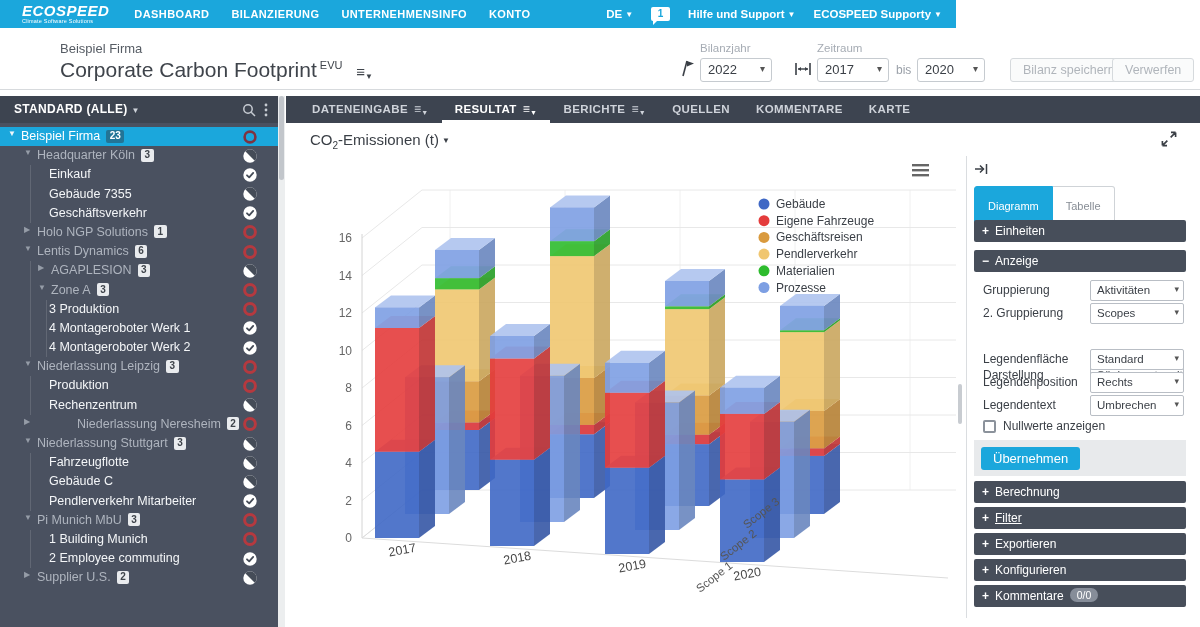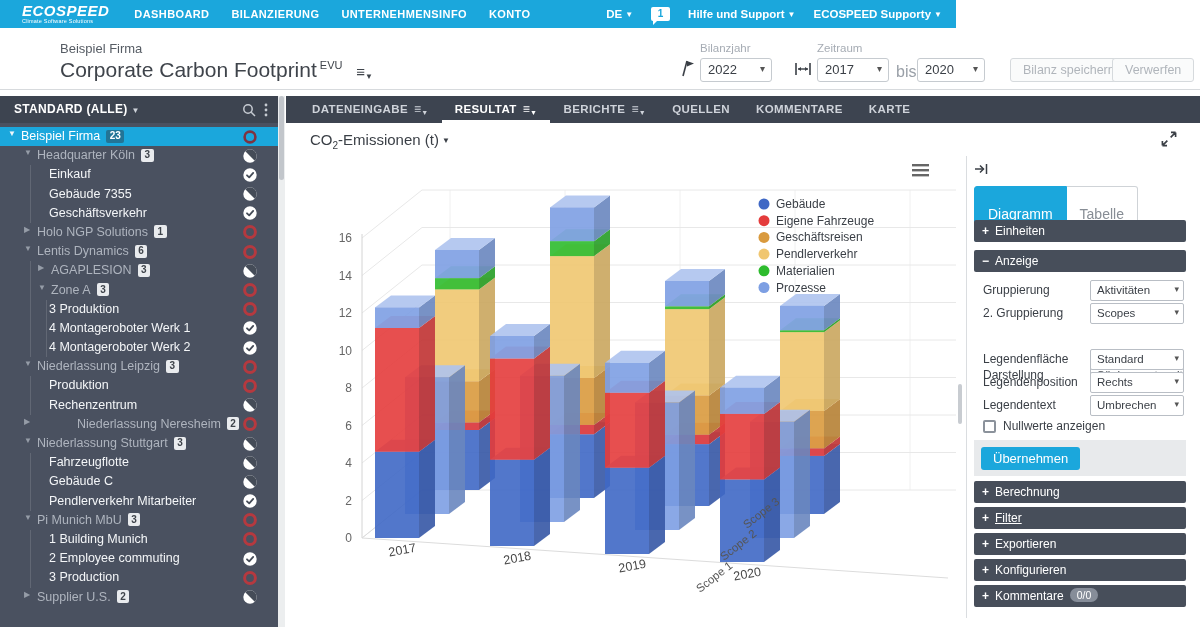--- a/index.html
+++ b/index.html
@@ -22,21 +22,21 @@
   
   .pagehead { position:absolute; left:0; top:28px; width:1200px; height:62px; background:#fff; border-bottom:1px solid #d7dadd; }
   .company { position:absolute; left:60px; top:13px; font-size:13px; color:#565c64; }
   .bigtitle { position:absolute; left:60px; top:30px; font-size:21px; color:#3f444b; }
   .bigtitle sup { font-size:11px; color:#3f444b; margin-left:3px; }
   .title-menu { display:inline-block; margin-left:8px; font-size:15px; color:#3f444b; cursor:pointer; }
   .title-menu .dn { font-size:8px; vertical-align:-2px; }
   .fieldlabel { position:absolute; font-size:11.5px; color:#a6acb4; }
   .hselect { position:absolute; height:24px; background:#fff; border:1px solid #c6cbd0; border-radius:3px; font-size:13px; color:#3a3f46; padding:3px 18px 0 7px; cursor:pointer; }
   .hselect::after { content:"▾"; position:absolute; right:6px; top:4px; font-size:10px; color:#555; }
-  .bislabel { position:absolute; font-size:16px; color:#9aa0a8; }
+  .bislabel { position:absolute; font-size:12px; color:#9aa0a8; }
   .hbtn { position:absolute; height:24px; border:1px solid #d6dadd; border-radius:3px; background:#fafbfb; color:#b0b5bb; font-size:12.5px; padding:0 12px; line-height:22px; text-align:center; cursor:default; }
   .hicon { position:absolute; width:18px; height:18px; }
 
   
   .sidebar { position:absolute; left:0; top:96px; width:278px; height:531px; background:#4A5160; overflow:hidden; }
   .sbhead { position:absolute; left:0; top:0; width:278px; height:27px; background:#3D4450; color:#fff; font-size:12px; font-weight:bold; letter-spacing:.3px; line-height:27px; padding-left:14px; }
   .sbhead .dn { font-size:8px; margin-left:4px; color:#cfd3da; }
   .sbicons { position:absolute; right:10px; top:0; height:27px; display:flex; align-items:center; gap:8px; }
   .scrolltrack { position:absolute; left:278px; top:96px; width:7px; height:531px; background:#eceeef; }
   .scrollthumb { position:absolute; left:279px; top:96px; width:5px; height:84px; background:#c2c6cb; border-radius:3px; cursor:pointer; }
@@ -65,21 +65,21 @@
   .chart-title { position:absolute; left:310px; top:131px; font-size:15px; color:#3a3f46; cursor:pointer; }
   .chart-title sub { font-size:10px; }
   .chart-title .dn { font-size:8px; margin-left:3px; vertical-align:2px; color:#3a3f46; }
   .expand-ic { position:absolute; left:1158px; top:128px; width:22px; height:22px; cursor:pointer; }
   #chart-svg { position:absolute; left:300px; top:150px; }
 
   
   .panel { position:absolute; left:966px; top:156px; width:226px; height:462px; background:#fff; border-left:1px solid #dadde0; }
   .p-collapse { position:absolute; left:7px; top:5px; width:16px; height:16px; cursor:pointer; }
   .ptabs { position:absolute; left:7px; top:30px; display:flex; }
-  .ptab { font-size:14px; padding:19px 13px; cursor:pointer;text-align:center; }
+  .ptab { font-size:11px; padding:13px 13px; cursor:pointer;text-align:center; }
   .ptab.on { background:#1BA7DC; color:#fff; border:1px solid #1BA7DC; border-radius:3px 0 0 3px; }
   .ptab.off { background:#fff; color:#878d95; border:1px solid #cfd3d7; border-left:none; border-radius:0 3px 3px 0; }
   .acc { position:absolute; left:7px; width:212px; height:22px; background:#474E5A; border-radius:2px; color:#fff; font-size:12px; line-height:22px; padding-left:8px; cursor:pointer; }
   .acc .pm { display:inline-block; width:13px; font-weight:bold; }
   .accbadge { display:inline-block; margin-left:6px; background:#868D99; border-radius:8px; padding:0 7px; font-size:10.5px; line-height:14px; vertical-align:1px; }
   .frow { position:absolute; left:7px; width:212px; height:21px; }
   .frow .flab { position:absolute; left:9px; top:3px; font-size:12px; color:#3a3f46; white-space:nowrap; }
   .fselect { position:absolute; right:2px; top:0; width:94px; height:21px; background:#fff; border:1px solid #b9bec5; border-radius:2px; font-size:11.5px; color:#3a3f46; padding:3px 16px 0 6px; white-space:nowrap; overflow:hidden; cursor:pointer; }
   .fselect::after { content:"▾"; position:absolute; right:4px; top:3px; font-size:9px; color:#555; }
   .cbrow { position:absolute; left:16px; display:flex; align-items:center; gap:7px; }
@@ -385,29 +385,20 @@
             </svg></span>
         </div>
         <div class="trow">
           <div class="guide" style="left: 30px;"></div>
           <span class="tlbl" style="left: 49px;">
             <span class="txt-bright">2 Employee commuting</span>
           </span>
           <span class="status"><svg width="16" height="16" viewBox="0 0 16 16">
               <circle cx="8" cy="8" r="6.7" fill="#fff"></circle>
               <path d="M5 8.3 L7.2 10.4 L11.2 5.9" fill="none" stroke="#454C58" stroke-width="1.8" stroke-linecap="round" stroke-linejoin="round"></path>
-            </svg></span>
-        </div>
-        <div class="trow">
-          <div class="guide" style="left: 30px;"></div>
-          <span class="tlbl" style="left: 49px;">
-            <span class="txt-bright">3 Production</span>
-          </span>
-          <span class="status"><svg width="16" height="16" viewBox="0 0 16 16">
-              <circle cx="8" cy="8" r="5.4" fill="none" stroke="#B5393F" stroke-width="3"></circle>
             </svg></span>
         </div>
         <div class="trow">
           <span class="caret" style="left: 24px;">▶</span>
           <span class="tlbl" style="left: 37px;">
             <span class="txt-muted">Supplier U.S.</span>
             <span class="tbadge">2</span>
           </span>
           <span class="status"><svg width="16" height="16" viewBox="0 0 16 16">
               <circle cx="8" cy="8" r="6.7" fill="#fff"></circle>

